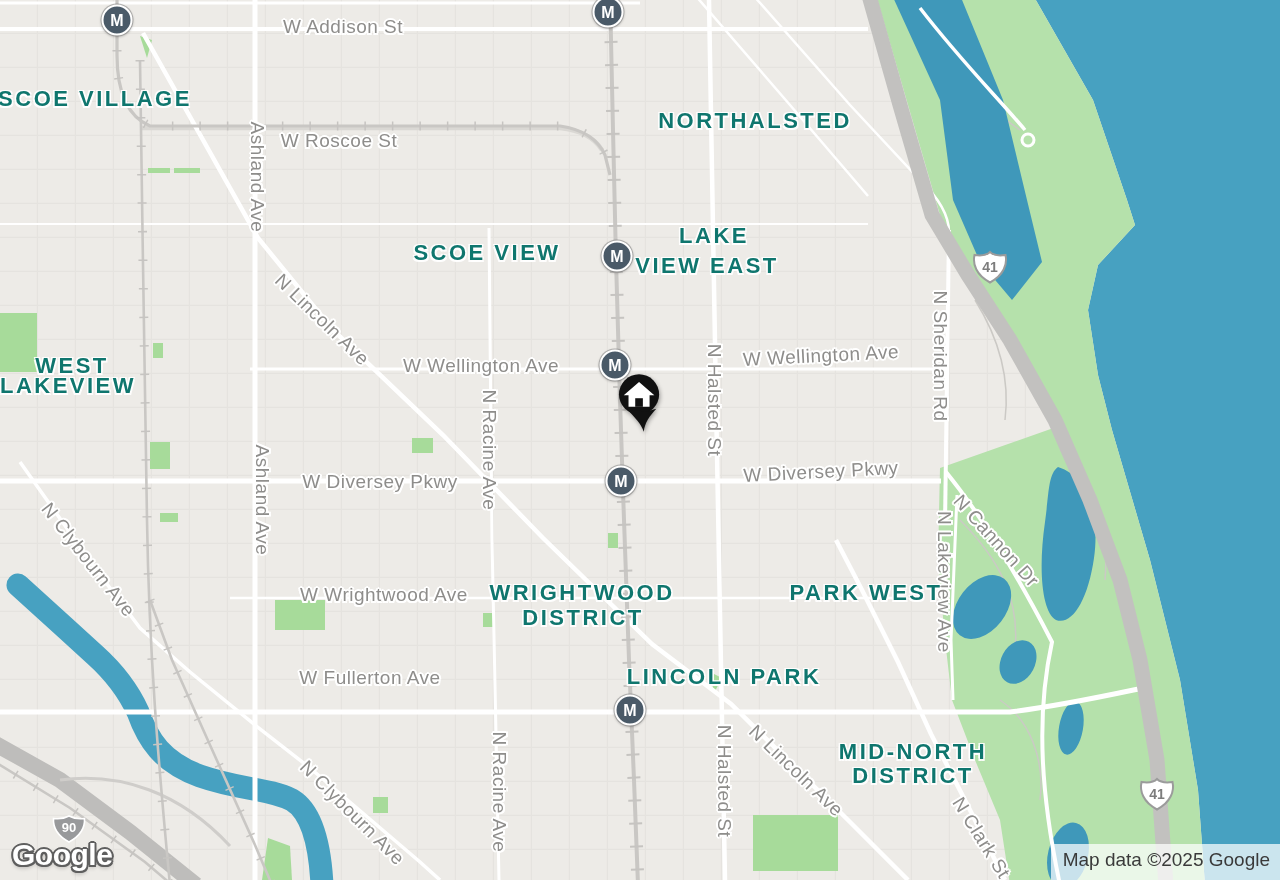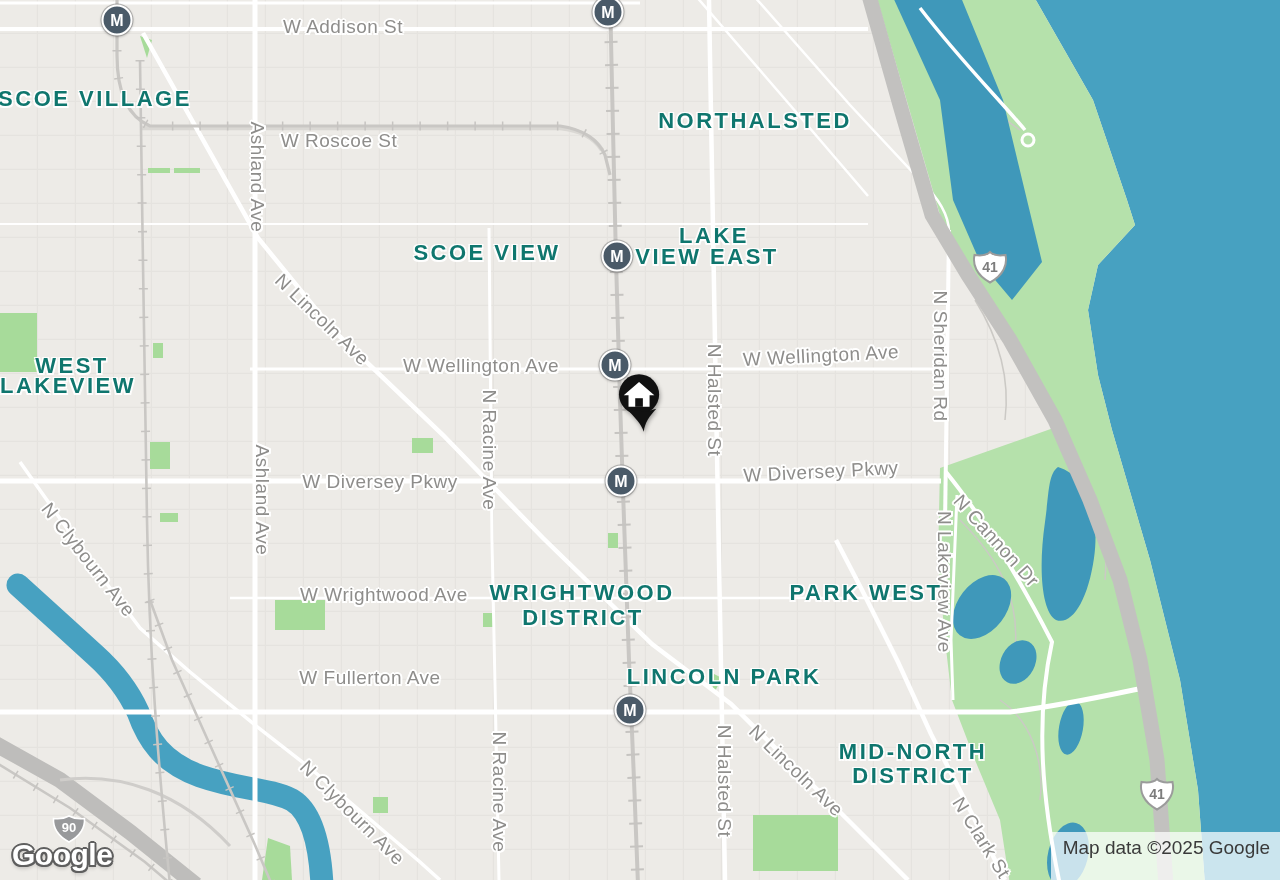--- a/index.html
+++ b/index.html
@@ -20,21 +20,21 @@
     transform:translate(-50%,-50%);cursor:pointer;}
   .home-pin{position:absolute;left:618px;top:373px;width:44px;height:60px;
     filter:drop-shadow(1px 2px 2px rgba(0,0,0,.35));cursor:pointer;}
   .shield{position:absolute;transform:translate(-50%,-50%);}
   .google-logo{position:absolute;left:12px;bottom:8px;font-size:30px;font-weight:bold;
     letter-spacing:-.5px;color:#fff;cursor:pointer;
     text-shadow:-2px 0 0 #5f5f5f,2px 0 0 #5f5f5f,0 -2px 0 #5f5f5f,0 2px 0 #5f5f5f,
       -1.5px -1.5px 0 #5f5f5f,1.5px -1.5px 0 #5f5f5f,-1.5px 1.5px 0 #5f5f5f,1.5px 1.5px 0 #5f5f5f,
       0 3px 4px rgba(0,0,0,.25);text-align:center;}
   .attribution{position:absolute;right:0;bottom:0;height:32px;line-height:32px;
-    background:rgba(255,255,255,.72);padding:0 10px 16px 12px;font-size:19px;color:#3a3a3a;}
+    background:rgba(255,255,255,.72);padding:0 10px 4px 12px;font-size:19px;color:#3a3a3a;}
 </style>
 </head>
 <body>
 
 <div id="map">
 
   <svg id="basemap" width="1280" height="880" viewBox="0 0 1280 880">
     <defs>
       <pattern id="grid" width="38" height="34" patternUnits="userSpaceOnUse">
         <path d="M37.5 0 V34 M0 33.5 H38" stroke="#e4e2dd" stroke-width="1.4" fill="none"></path>
@@ -154,21 +154,21 @@
   <div class="street-label" style="left:796px;top:771px;transform:translate(-50%,-50%) rotate(44deg)">N Lincoln Ave</div>
   <div class="street-label" style="left:981px;top:838px;transform:translate(-50%,-50%) rotate(58deg)">N Clark St</div>
   <div class="street-label" style="left:940px;top:356px;transform:translate(-50%,-50%) rotate(90deg)">N Sheridan Rd</div>
   <div class="street-label" style="left:996px;top:541px;transform:translate(-50%,-50%) rotate(48deg)">N Cannon Dr</div>
   <div class="street-label" style="left:944px;top:582px;transform:translate(-50%,-50%) rotate(90deg)">N Lakeview Ave</div>
 
   <div class="nbhd-label" style="left:95px;top:99px">SCOE VILLAGE</div>
   <div class="nbhd-label" style="left:755px;top:121px">NORTHALSTED</div>
   <div class="nbhd-label" style="left:487px;top:253px">SCOE VIEW</div>
   <div class="nbhd-label" style="left:714px;top:236px">LAKE</div>
-  <div class="nbhd-label" style="left:707px;top:257px">VIEW EAST</div>
+  <div class="nbhd-label" style="left:707px;top:266px">VIEW EAST</div>
   <div class="nbhd-label" style="left:72px;top:366px">WEST</div>
   <div class="nbhd-label" style="left:68px;top:386px">LAKEVIEW</div>
   <div class="nbhd-label" style="left:582px;top:593px">WRIGHTWOOD</div>
   <div class="nbhd-label" style="left:583px;top:618px">DISTRICT</div>
   <div class="nbhd-label" style="left:866px;top:593px">PARK WEST</div>
   <div class="nbhd-label" style="left:724px;top:677px">LINCOLN PARK</div>
   <div class="nbhd-label" style="left:913px;top:752px">MID-NORTH</div>
   <div class="nbhd-label" style="left:913px;top:776px">DISTRICT</div>
 
   <div class="m-marker" style="left:117px;top:20px">

